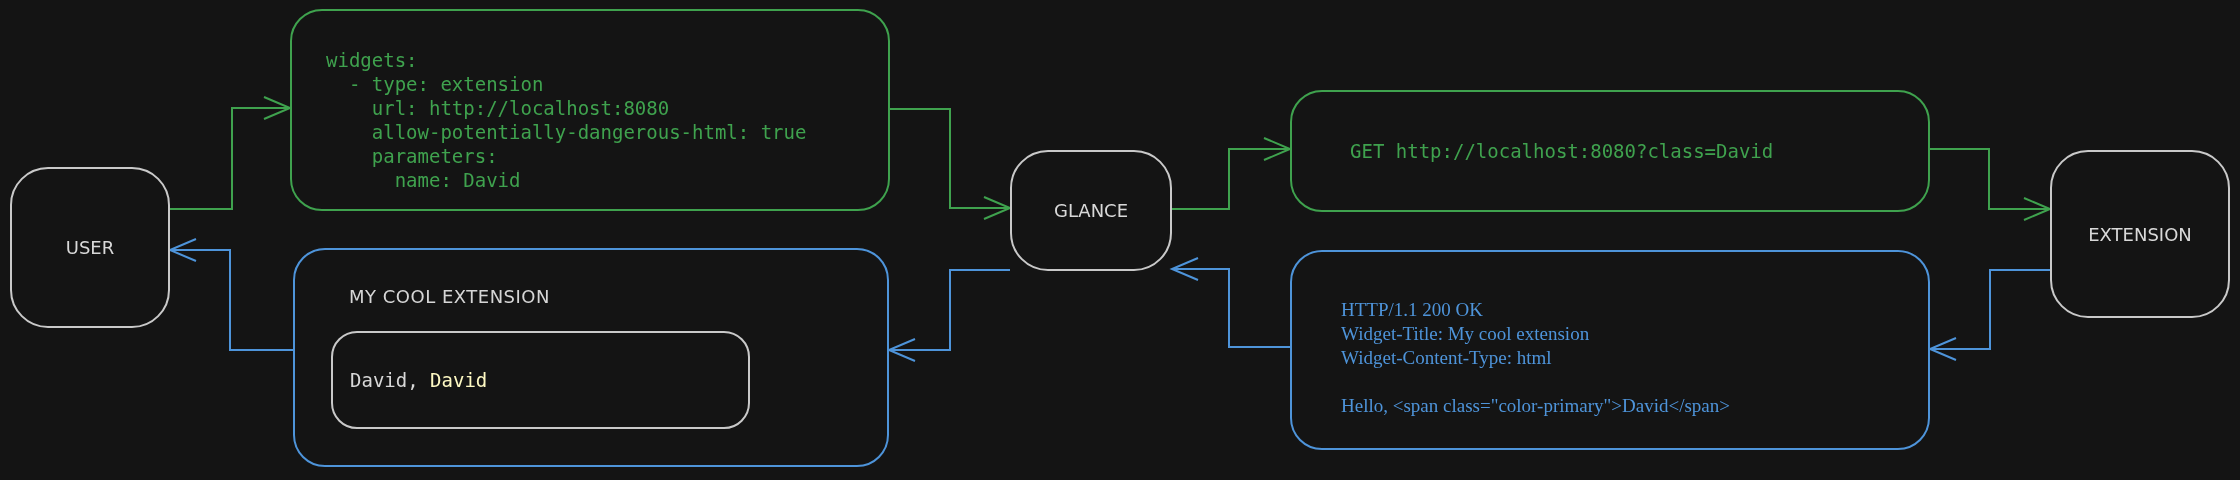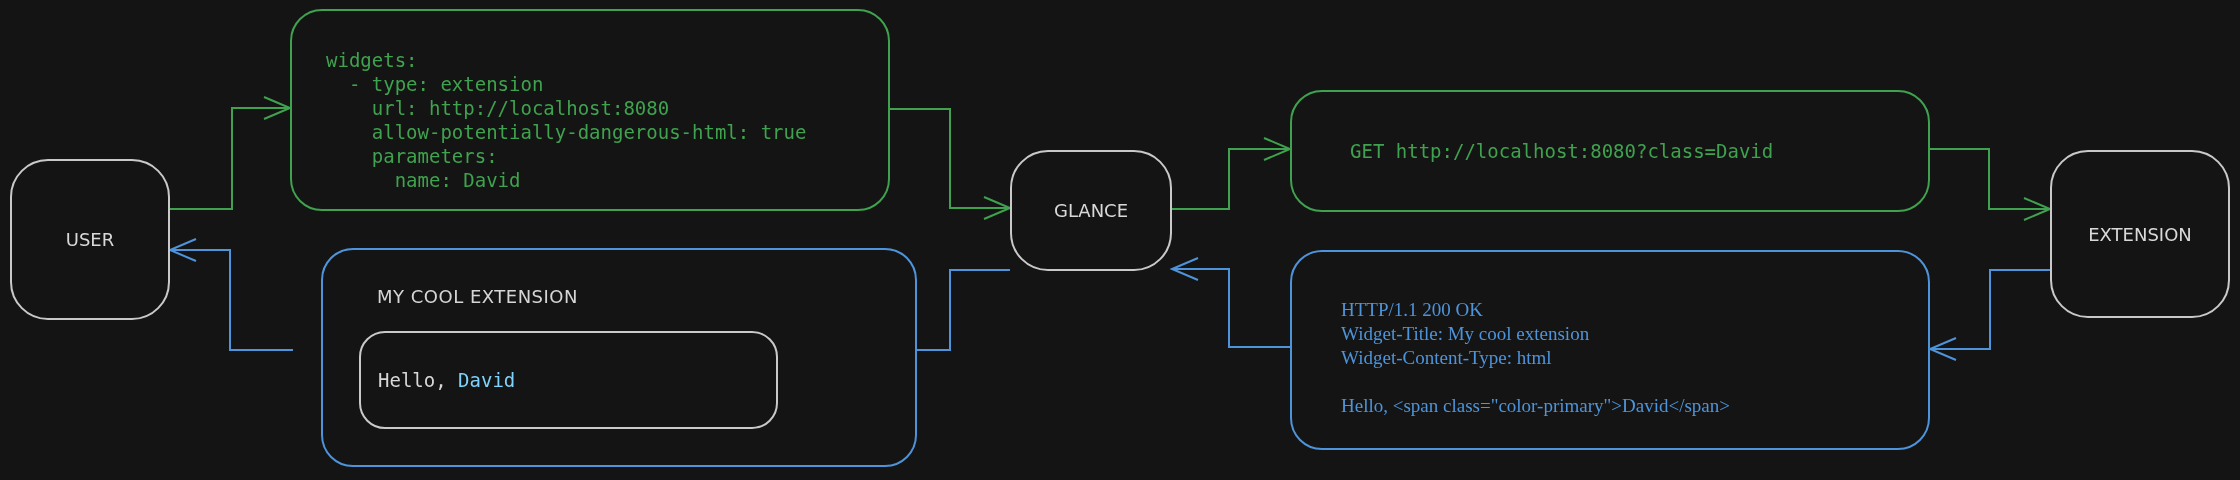--- a/index.html
+++ b/index.html
@@ -21,21 +21,21 @@
     position: absolute;
     box-sizing: border-box;
     border: 2px solid #c9c9c9;
     border-radius: 38px;
     background: #141414;
     display: flex; align-items: center; justify-content: center;
     color: #d9d9d9;
     font-family: "DejaVu Sans", sans-serif;
     font-size: 18px;
   }
-  #node-user      { left: 10px;   top: 159px; width: 160px; height: 161px; }
+  #node-user      { left: 10px;   top: 167px; width: 160px; height: 161px; }
   #node-glance    { left: 1010px; top: 150px; width: 162px; height: 121px; }
   #node-extension { left: 2050px; top: 150px; width: 180px; height: 168px; }
 
   .box {
     position: absolute;
     box-sizing: border-box;
     border-radius: 32px;
     background: #141414;
   }
   .box pre {
@@ -61,21 +61,20 @@
 
   #box-response {
     left: 1290px; top: 250px; width: 640px; height: 200px;
     border: 2px solid #4e94da;
   }
   #box-response pre { position: absolute; left: 41px; top: 38px; color: #4e94da; font-family: Liberation Serif, serif; }
 
   #box-widget {
     left: 293px; top: 248px; width: 596px; height: 219px;
     border: 2px solid #4e94da;
-    margin-left: 28px;
   }
   .widget-title {
     position: absolute; left: 54px; top: 35px;
     font-family: "DejaVu Sans", sans-serif;
     font-size: 18px; line-height: 24px;
     color: #d6d6d6;
     letter-spacing: 0.5px;
   }
   .widget-frame {
     position: absolute; left: 36px; top: 81px;
@@ -85,21 +84,21 @@
     border-radius: 26px;
     display: flex; align-items: center;
     padding-left: 17px;
   }
   .greeting {
     font-family: "DejaVu Sans Mono", monospace;
     font-size: 19px;
     white-space: pre;
     color: #d8d8d8;
   }
-  .greeting .accent { color: #7dd3fc; }
+  .greeting .accent { color: #fef9c3; }
 </style>
 </head>
 <body>
 
 <div class="canvas">
 
   <svg class="wires" viewBox="0 0 2240 480" aria-hidden="true">
     <g>
       <path class="g" d="M170 209 H232 V108 H290"></path>
       <path class="g" d="M264 97 L290 108 L264 119"></path>
@@ -163,17 +162,17 @@
     <pre>HTTP/1.1 200 OK
 Widget-Title: My cool extension
 Widget-Content-Type: html
 
 Hello, &lt;span class="color-primary"&gt;David&lt;/span&gt;</pre>
   </div>
 
   <div class="box" id="box-widget">
     <div class="widget-title">MY COOL EXTENSION</div>
     <div class="widget-frame">
-      <div class="greeting"><span>Hello, </span><span class="accent">David</span></div>
+      <div class="greeting"><span>David, </span><span class="accent">David</span></div>
     </div>
   </div>
 
 </div>
 
 </body></html>

